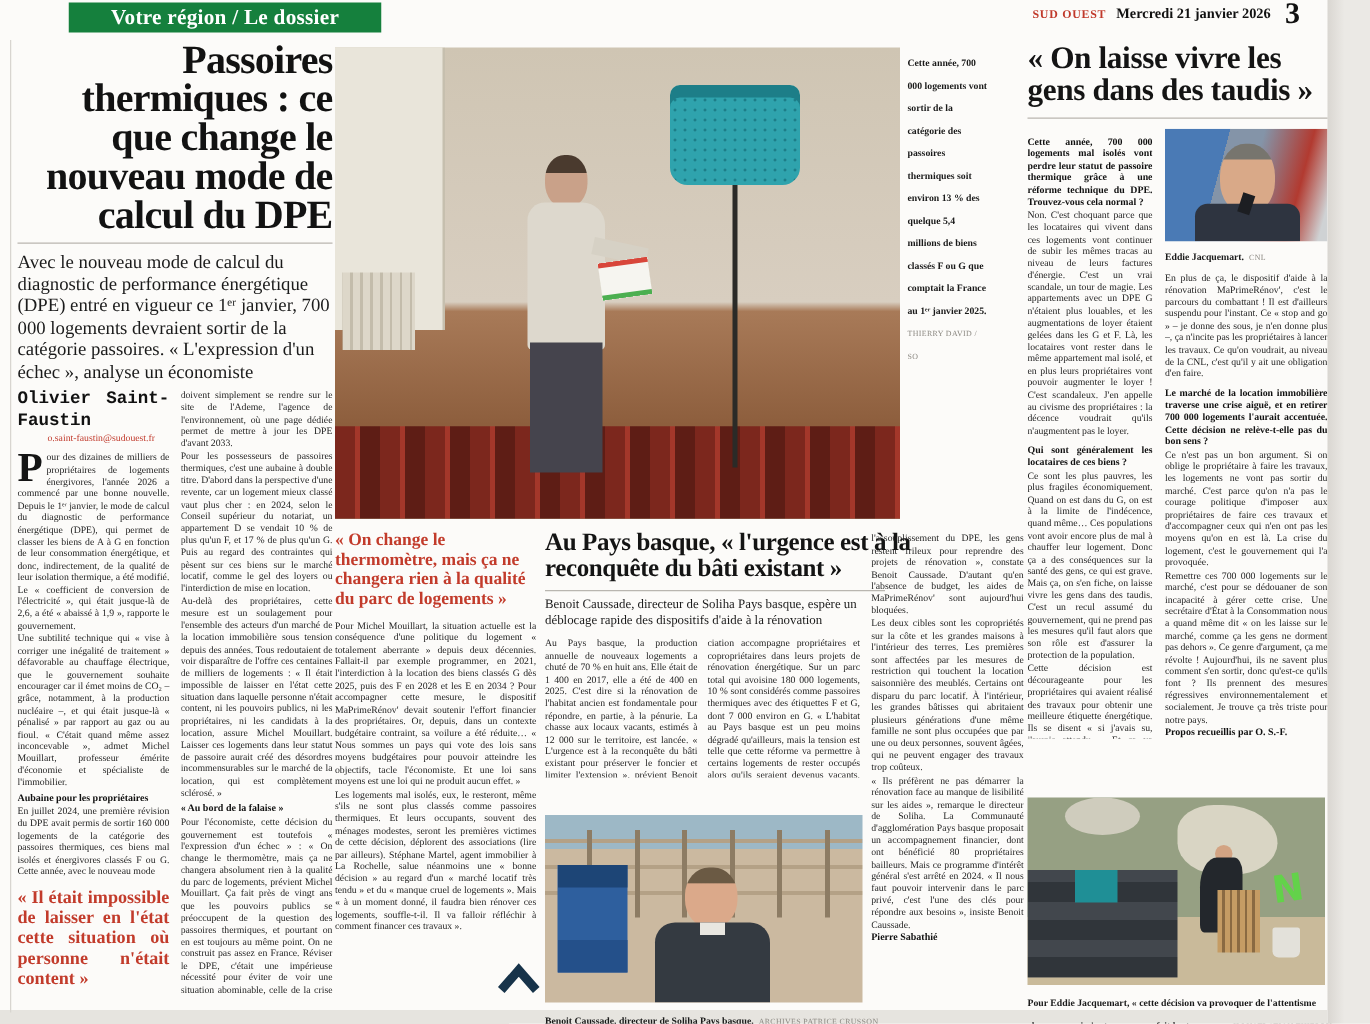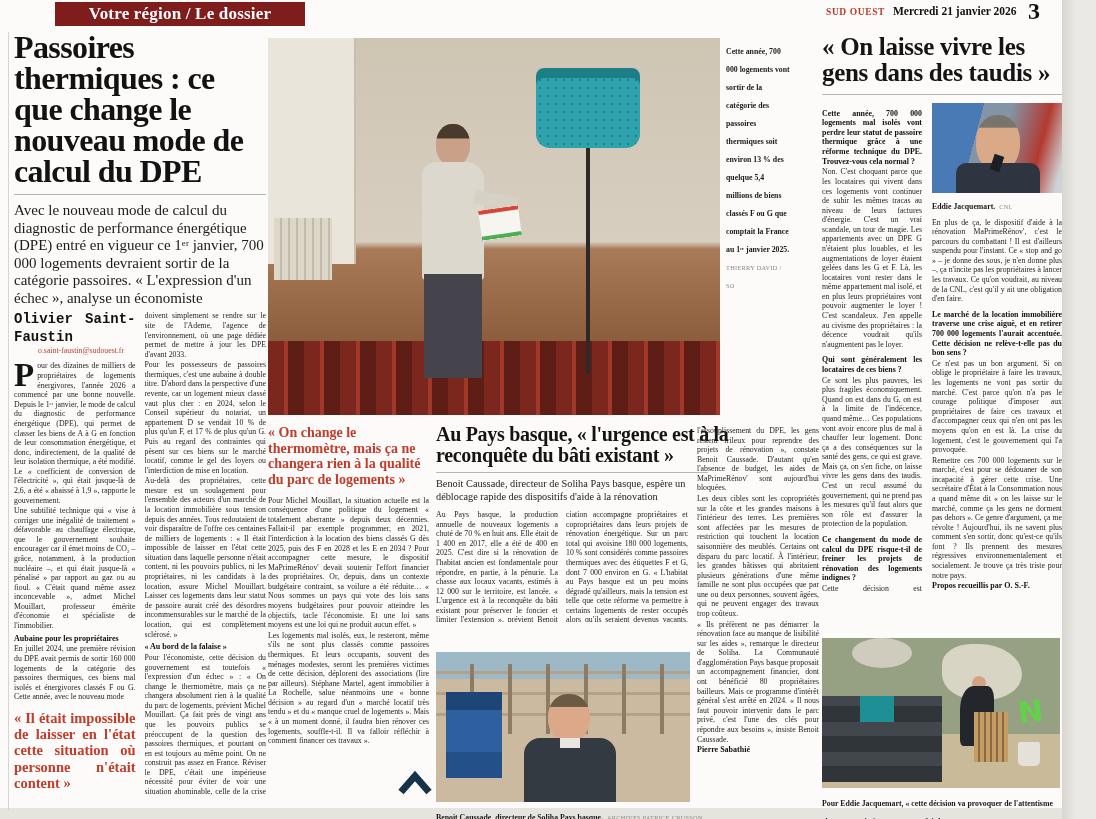--- a/index.html
+++ b/index.html
@@ -4,39 +4,39 @@
 <style>
   html,body{margin:0;padding:0;}
   body{width:1096px;height:819px;overflow:hidden;background:#f4f2ee;
        font-family:"Liberation Serif","DejaVu Serif",serif;color:#1c1c1c;}
   .page{position:relative;width:1096px;height:819px;background:#fcfbf9;}
   .margin-right{position:absolute;right:0;top:0;width:34px;height:819px;
       background:linear-gradient(90deg,#d9d6d1,#ebe9e5 40%);}
   .margin-bottom{position:absolute;left:0;bottom:0;width:1062px;height:11px;background:#e6e4df;}
 
   
-  .banner{position:absolute;left:55px;top:2px;width:250px;height:24px;background:#7f1d1d;
+  .banner{position:absolute;left:55px;top:2px;width:250px;height:24px;background:#15803d;
       color:#fff;font-weight:700;font-size:17px;line-height:24px;text-align:center;letter-spacing:.2px;}
   .brand{position:absolute;left:826px;top:7px;color:#c0392b;font-weight:700;font-size:9.5px;letter-spacing:.6px;}
   .edition-date{position:absolute;left:893px;top:5px;font-weight:700;font-size:11.5px;color:#111;}
   .page-number{position:absolute;left:1028px;top:-2px;font-weight:700;font-size:24px;color:#111;}
 
   
   .rule{border:0;border-top:1px solid #b9b6b0;margin:7px 0;}
   .body-txt{font-size:7.8px;line-height:1.23;text-align:justify;color:#1d1d1d;}
   .body-txt p{margin:0 0 1px 0;}
   .subhead{font-weight:700;font-size:8px;margin:3px 0 1px 0;color:#111;}
   .pullquote{color:#c23b2b;font-weight:700;line-height:1.12;margin:8px 0;}
   .caption-bold{font-weight:700;font-size:7.8px;line-height:1.25;color:#1a1a1a;}
   .credit{font-size:6.3px;color:#8a8780;letter-spacing:.3px;}
   .sig{font-weight:700;font-size:8px;color:#111;}
 
   
   .lead{position:absolute;left:8px;top:32px;width:258px;height:778px;border-left:1px solid #d8d5d0;padding-left:5px;box-sizing:border-box;}
-  .lead h1{margin:0;font-size:32px;line-height:.97;font-weight:800;letter-spacing:-.6px;color:#121212;}
+  .lead h1{margin:0;font-size:32px;line-height:.97;font-weight:800;letter-spacing:-.6px;color:#121212;text-align:right;}
   .standfirst{font-size:15px;line-height:1.17;color:#1b1b1b;margin:6px 0 4px 0;}
   .lead-cols{display:flex;gap:9px;margin-top:4px;}
   .lead-col{width:122px;overflow:hidden;height:486px;}
   .byline-name{font-weight:700;font-size:14px;color:#111;font-family:Liberation Mono, monospace;}
   .byline-mail{font-size:7.8px;color:#c0392b;display:block;margin-bottom:6px;padding-left:24px;}
   .dropcap{float:left;font-size:33px;line-height:.78;font-weight:700;padding:2px 3px 0 0;color:#141414;}
   .pq-lead{font-size:14.5px;}
 
   
   .main-photo{position:absolute;left:268px;top:38px;width:452px;height:377px;overflow:hidden;
@@ -222,21 +222,20 @@
 
   <section class="interview">
     <h2>« On laisse vivre les gens dans des taudis »</h2>
     <hr class="rule">
     <div class="qa-wrap">
       <div class="qa-col1 body-txt">
         <div class="q">Cette année, 700 000 logements mal isolés vont perdre leur statut de passoire thermique grâce à une réforme technique du DPE. Trouvez-vous cela normal ?</div>
         <p>Non. C'est choquant parce que les locataires qui vivent dans ces logements vont continuer de subir les mêmes tracas au niveau de leurs factures d'énergie. C'est un vrai scandale, un tour de magie. Les appartements avec un DPE G n'étaient plus louables, et les augmentations de loyer étaient gelées dans les G et F. Là, les locataires vont rester dans le même appartement mal isolé, et en plus leurs propriétaires vont pouvoir augmenter le loyer ! C'est scandaleux. J'en appelle au civisme des propriétaires : la décence voudrait qu'ils n'augmentent pas le loyer.</p>
         <div class="q">Qui sont généralement les locataires de ces biens ?</div>
         <p>Ce sont les plus pauvres, les plus fragiles économiquement. Quand on est dans du G, on est à la limite de l'indécence, quand même… Ces populations vont avoir encore plus de mal à chauffer leur logement. Donc ça a des conséquences sur la santé des gens, ce qui est grave. Mais ça, on s'en fiche, on laisse vivre les gens dans des taudis. C'est un recul assumé du gouvernement, qui ne prend pas les mesures qu'il faut alors que son rôle est d'assurer la protection de la population.</p>
-        <div class="q">Ce changement du mode de calcul du DPE risque-t-il de freiner les projets de rénovation des logements indignes ?</div>
         <p>Cette décision est décourageante pour les propriétaires qui avaient réalisé des travaux pour obtenir une meilleure étiquette énergétique. Ils se disent « si j'avais su, j'aurais attendu ». Et ça va provoquer de l'attentisme chez ceux qui n'ont pas encore fait les travaux, qui vont se dire « ça ne sert à rien que je me précipite, car ça recule à chaque fois ».</p>
       </div>
       <div class="qa-right">
         <div class="jacq-photo">
           <div class="j-head"></div>
           <div class="j-body"></div>
           <div class="j-mic"></div>
         </div>
         <div class="jacq-caption">
           <span class="caption-bold">Eddie Jacquemart.</span>

